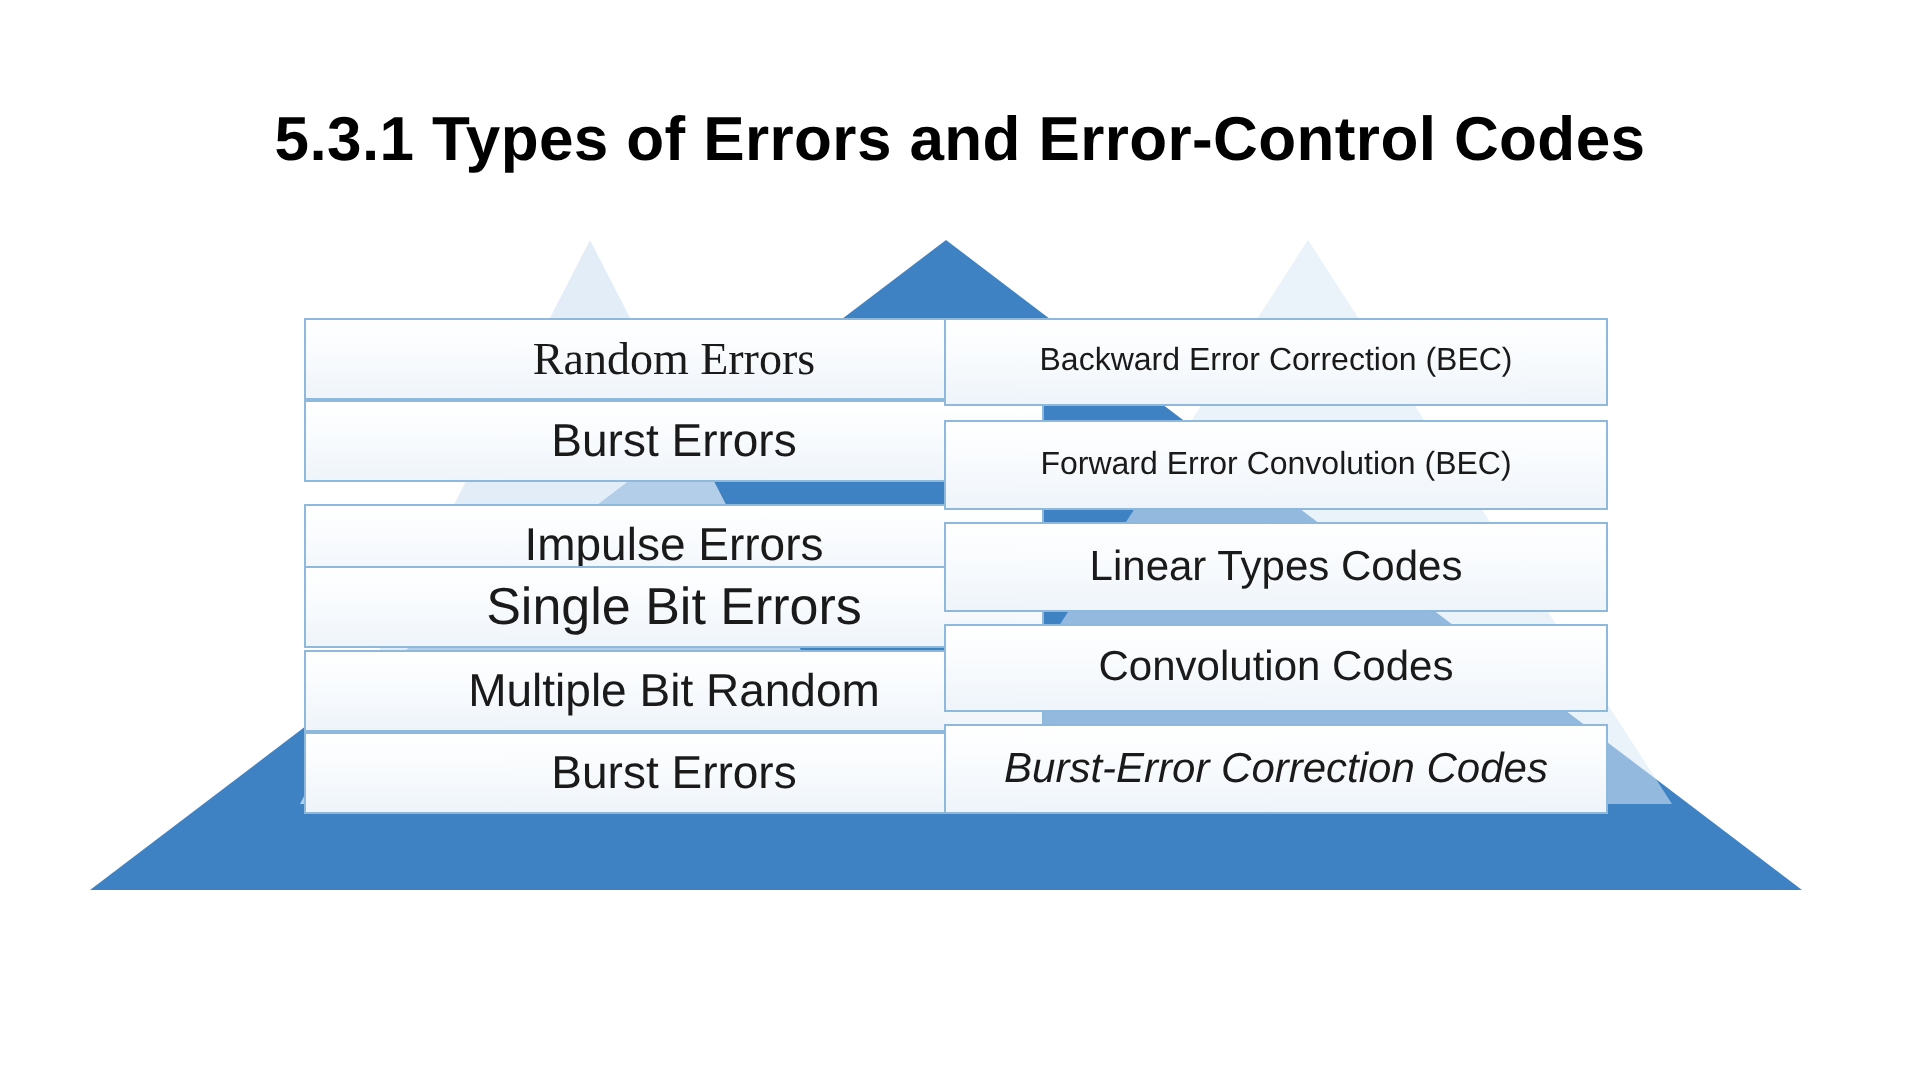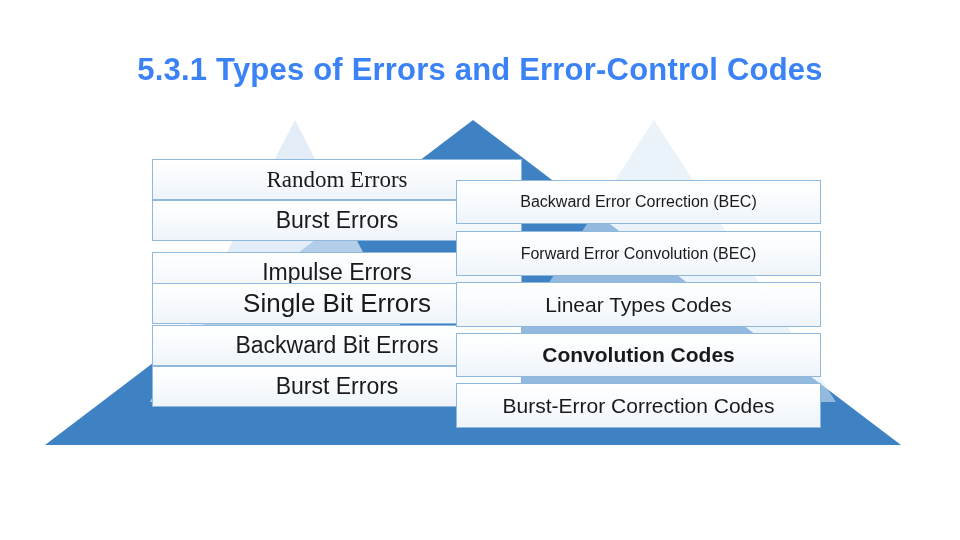--- a/index.html
+++ b/index.html
@@ -20,21 +20,21 @@
     background: #ffffff;
   }
   .slide-title {
     position: absolute;
     left: 0;
     top: 52px;
     width: 960px;
     text-align: center;
     font-size: 31px;
     font-weight: bold;
-    color: #3b82f6;
+    color: #000000;
     letter-spacing: 0.2px;
     white-space: nowrap;
   }
   .pyramid-layer {
     position: absolute;
     pointer-events: none;
   }
   
   .tri-main {
     left: 45px;
@@ -94,49 +94,48 @@
   }
   .col-left .b0 { top: 159px; font-size: 23px; font-family: Liberation Serif, serif; }
   .col-left .b1 { top: 200px; font-size: 23px; }
   .col-left .b2 { top: 252px; font-size: 23px; }
   .col-left .b3 { top: 283px; font-size: 26px; }
   .col-left .b4 { top: 325px; font-size: 23px; }
   .col-left .b5 { top: 366px; font-size: 23px; }
 
   
   .col-right .bar {
-    left: 456px;
-    width: 365px;
-    margin-top: 21px;
+    left: 472px;
+    width: 332px;
   }
   .col-right .r0 { top: 159px; height: 44px; font-size: 16px; }
   .col-right .r1 { top: 210px; height: 45px; font-size: 16px; }
   .col-right .r2 { top: 261px; height: 45px; font-size: 21px; }
-  .col-right .r3 { top: 312px; height: 44px; font-size: 21px; font-weight: bold; }
-  .col-right .r4 { top: 362px; height: 45px; font-size: 21px; }
+  .col-right .r3 { top: 312px; height: 44px; font-size: 21px; }
+  .col-right .r4 { top: 362px; height: 45px; font-size: 21px; font-style: italic; }
 </style>
 </head>
 <body>
 
 <div class="slide">
 
   <div class="slide-title">5.3.1  Types of Errors and Error-Control Codes</div>
 
   <div class="pyramid-layer tri-main"></div>
   <div class="pyramid-layer tri-inner-left"></div>
   <div class="pyramid-layer tri-inner-right"></div>
 
   <div class="bars">
 
     <div class="col-left">
       <div class="bar b0">Random Errors</div>
       <div class="bar b1">Burst Errors</div>
       <div class="bar b2">Impulse Errors</div>
       <div class="bar b3">Single Bit Errors</div>
-      <div class="bar b4">Backward Bit Errors</div>
+      <div class="bar b4">Multiple Bit Random</div>
       <div class="bar b5">Burst Errors</div>
     </div>
 
     <div class="col-right">
       <div class="bar r0">Backward Error Correction (BEC)</div>
       <div class="bar r1">Forward Error Convolution (BEC)</div>
       <div class="bar r2">Linear Types Codes</div>
       <div class="bar r3">Convolution Codes</div>
       <div class="bar r4">Burst-Error Correction Codes</div>
     </div>

